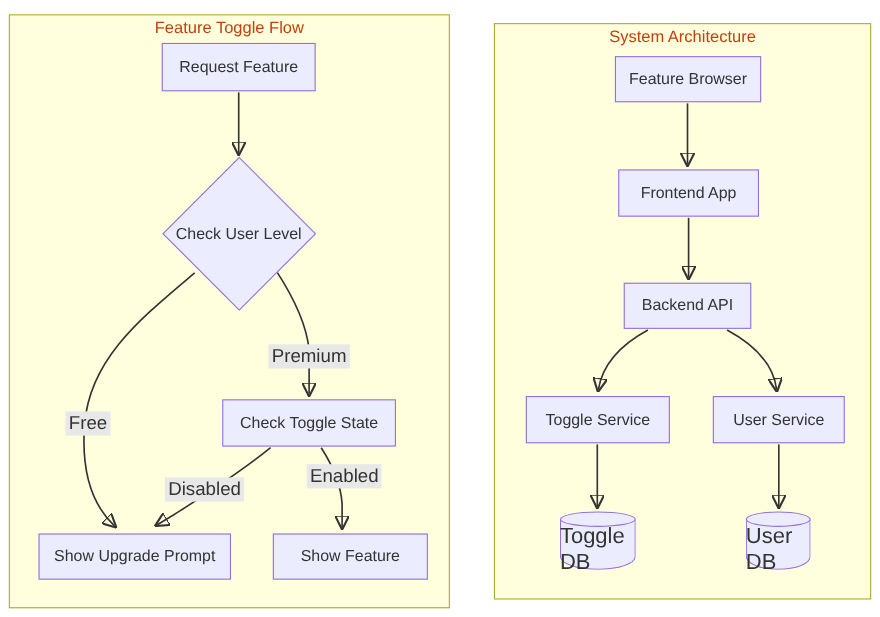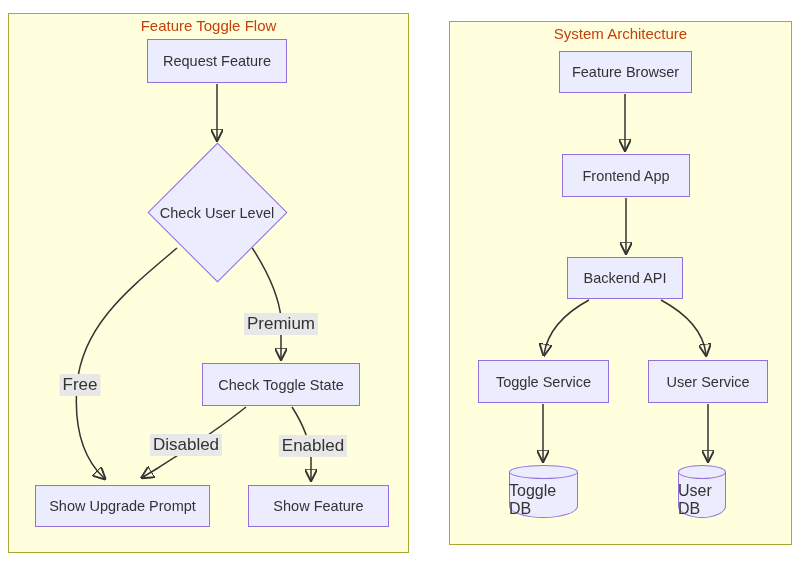--- a/index.html
+++ b/index.html
@@ -67,21 +67,21 @@
     position: absolute;
     left: 217px; top: 213px;
     transform: translate(-50%, -50%);
     font-size: 14.5px;
     white-space: nowrap;
     z-index: 3;
   }
   
   .cylinder { position: absolute; z-index: 3; }
   #node-toggle-db { left: 509px; top: 465px; width: 69px; height: 53px; }
-  #node-user-db   { left: 678px; top: 465px; width: 48px; height: 53px; }
+  #node-user-db   { left: 678px; top: 465px; width: 59px; height: 53px; }
   .cyl-body {
     position: absolute;
     left: 0; right: 0; top: 7px; bottom: 0;
     background: #ececff;
     border: 1px solid #9370db;
     border-top: none;
     box-sizing: border-box;
     border-bottom-left-radius: 50% 12px;
     border-bottom-right-radius: 50% 12px;
   }
@@ -94,38 +94,38 @@
     box-sizing: border-box;
     border-radius: 50%;
     z-index: 2;
   }
   .cyl-label {
     position: absolute;
     left: 0; right: 0; top: 16px; bottom: 0;
     display: flex;
     align-items: center;
     justify-content: center;
-    font-size: 16px;
+    font-size: 20px;
     z-index: 3;
   }
   
   .edge-label {
     position: absolute;
     transform: translate(-50%, -50%);
     background: #e8e8e8;
     padding: 1px 3px;
     font-size: 17px;
     color: #333333;
     white-space: nowrap;
     z-index: 4;
   }
   #label-premium  { left: 281px; top: 324px; }
   #label-free     { left: 80px;  top: 385px; }
   #label-disabled { left: 186px; top: 445px; }
-  #label-enabled  { left: 313px; top: 446px; }
+  #label-enabled  { left: 313px; top: 433px; }
   
   #edges {
     position: absolute;
     left: 0; top: 0;
     width: 800px; height: 561px;
     z-index: 1;
     pointer-events: none;
   }
   #edges path {
     fill: none;

